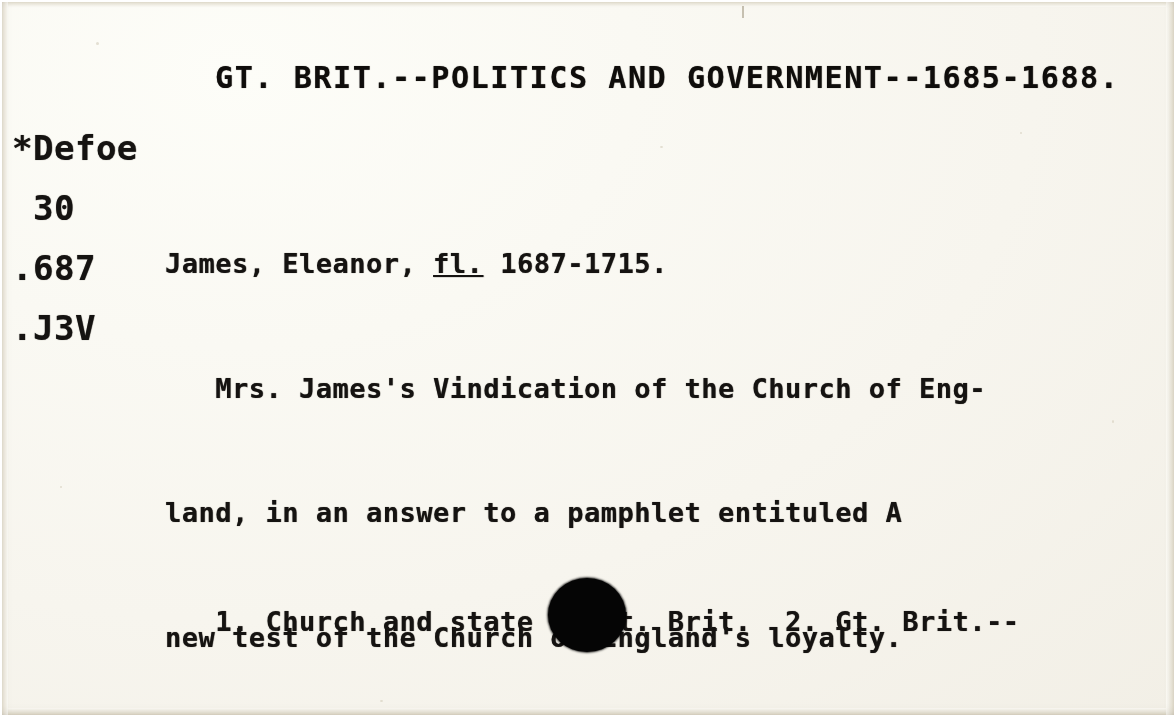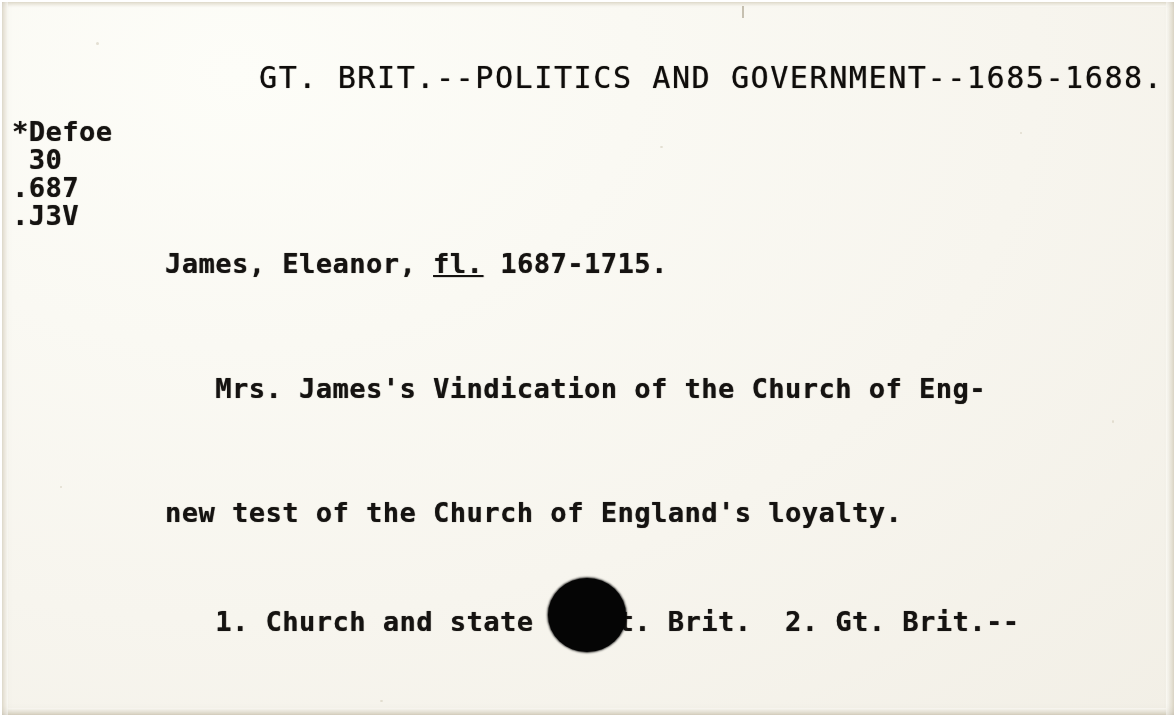--- a/index.html
+++ b/index.html
@@ -73,30 +73,29 @@
     text-shadow:
       0 0 1px rgba(25,22,18,0.55),
       0.5px 0.4px 0.6px rgba(40,35,28,0.35);
   }
 
   #heading {
     left: 215px;
     top: 60px;
     font-size: 30px;
     letter-spacing: 1.6px;
-    font-weight: 400;
+    font-weight: 700;
     color: #0f0d0b;
-    margin-left: 44px;
   }
 
   #callnum {
     left: 12px;
     top: 118px;
-    font-size: 27px;
-    line-height: 28px;
+    font-size: 34px;
+    line-height: 60px;
     font-weight: 700;
   }
 
   #body {
     left: 165px;
     top: 160px;
     font-size: 27px;
     line-height: 41.5px;
     font-weight: 700;
   }
@@ -162,20 +161,21 @@
   <div class="typed" id="heading">GT. BRIT.--POLITICS AND GOVERNMENT--1685-1688.</div>
 
   <div class="typed" id="callnum">*Defoe
  30
 .687
 .J3V</div>
 
   <div class="typed" id="body">
     <div><span>James, Eleanor, <span class="underline-fl">fl.</span> 1687-1715.</span></div>
     <div><span>   Mrs. James's Vindication of the Church of Eng-</span></div>
+    <div><span>land, in an answer to a pamphlet entituled A</span></div>
     <div><span>new test of the Church of England's loyalty.</span></div>
     
     
     
     
   </div>
 
   <div class="typed" id="tracings">
     <div><span>   1. Church and state in Gt. Brit.  2. Gt. Brit.--</span></div>
     

